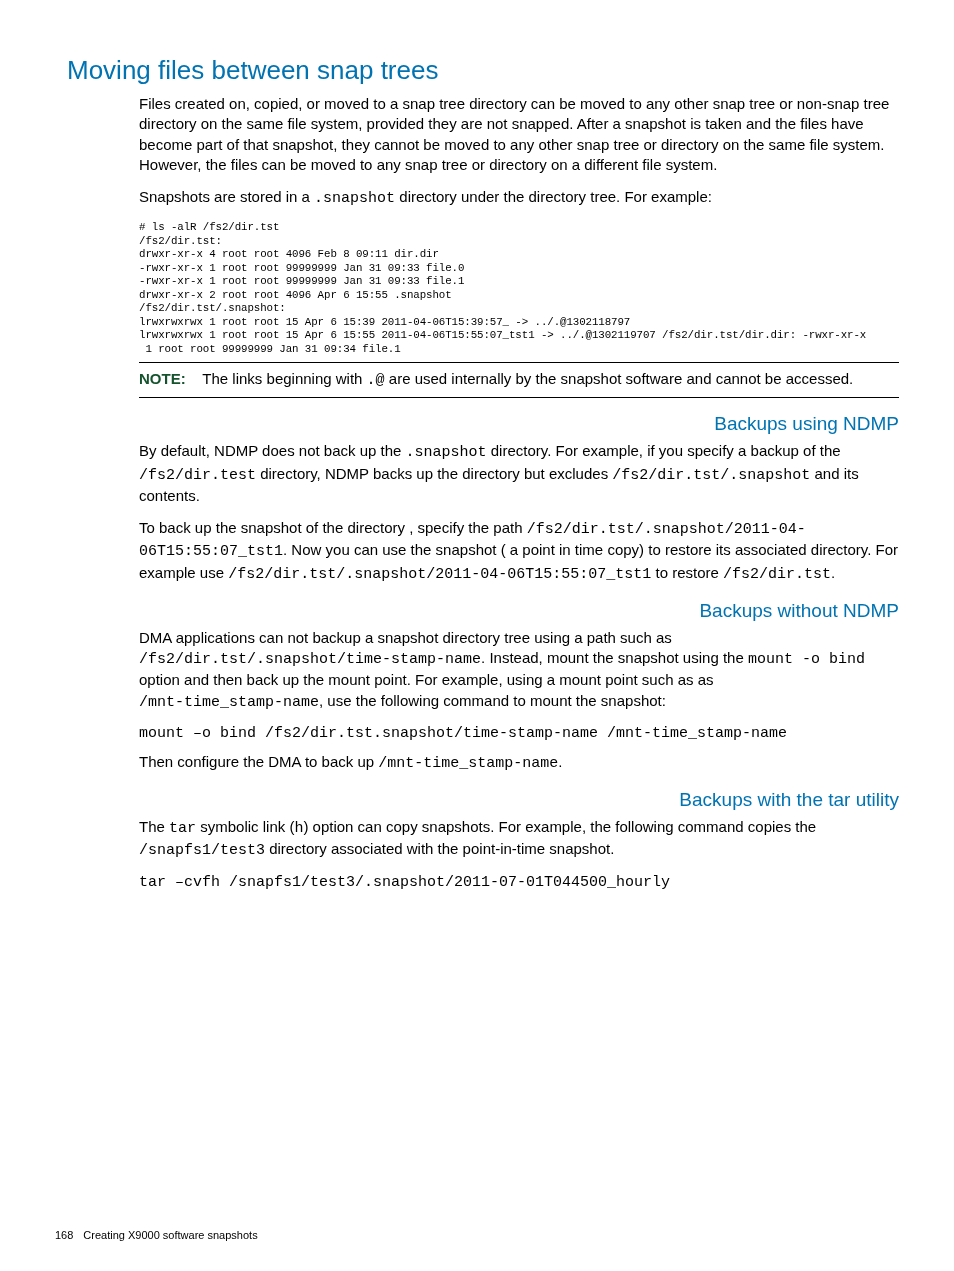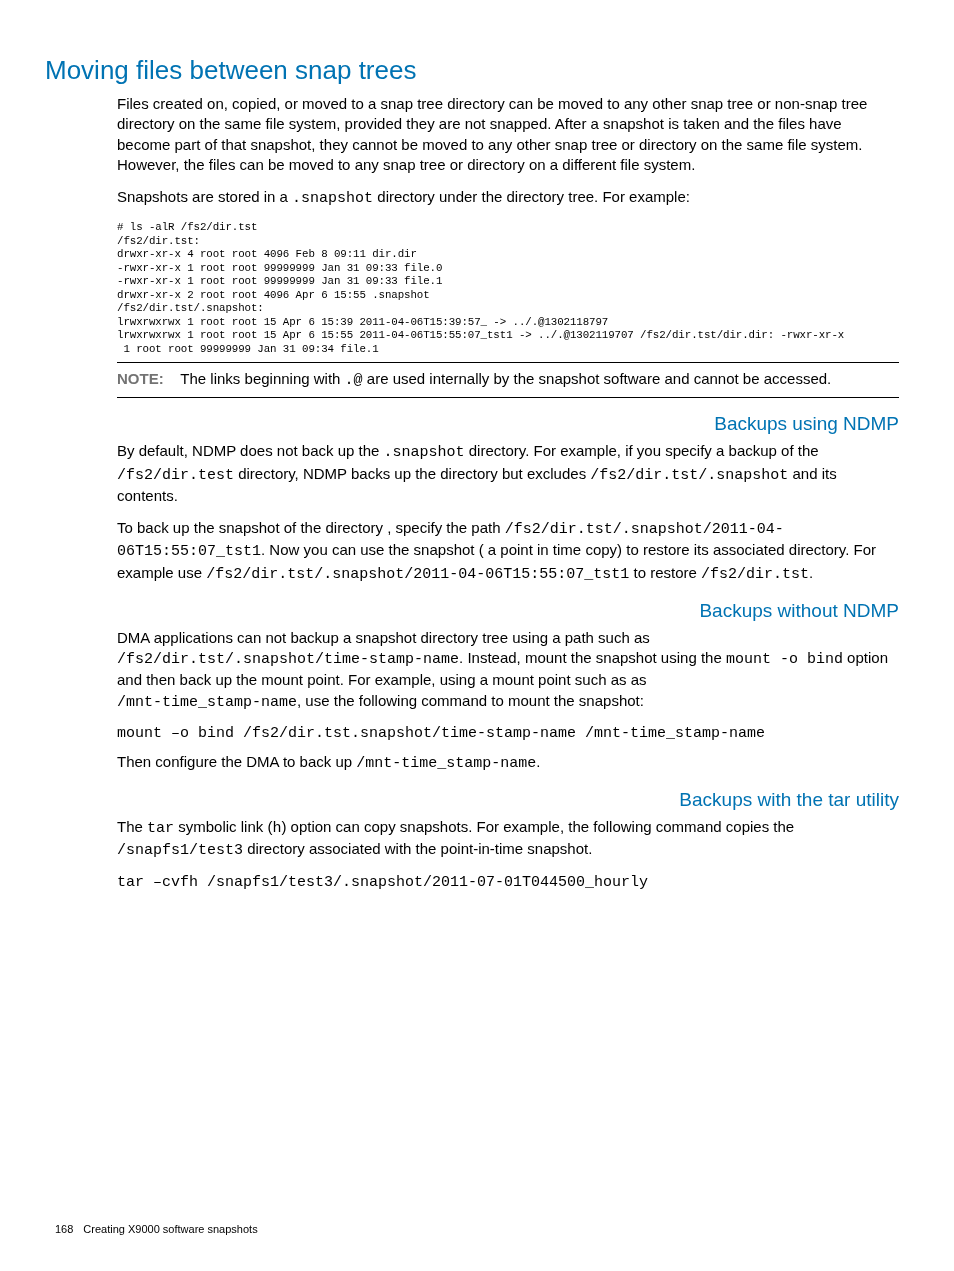--- a/index.html
+++ b/index.html
@@ -5,21 +5,21 @@
   body {
     margin: 0;
     padding: 0;
     font-family: Arial, Helvetica, sans-serif;
     font-size: 15px;
     color: #000;
     background: #fff;
     width: 954px;
   }
   .page {
-    padding: 55px 55px 40px 45px;
+    padding: 55px 55px 40px 67px;
     box-sizing: border-box;
     width: 954px;
     min-height: 1271px;
     position: relative;
   }
   .h1 {
     font-family: Arial, Helvetica, sans-serif;
     color: #0073b3;
     font-weight: 300;
     font-size: 26px;
@@ -51,31 +51,31 @@
     margin: 2px 0 6px 0;
     letter-spacing: -0.1px;
   }
   .note-box {
     border-top: 1px solid #000;
     border-bottom: 1px solid #000;
     padding: 6px 0;
     margin: 6px 0 12px 0;
   }
   .note-label {
-    color: #737373;
+    color: #14532d;
     font-weight: bold;
   }
   .cmd-line {
     font-family: "Courier New", Courier, monospace;
     margin: 6px 0 10px 0;
     font-size: 15px;
   }
   .footer {
     position: absolute;
-    bottom: 36px;
+    bottom: 30px;
     left: 55px;
     font-size: 11px;
   }
   .footer .pn {
     margin-right: 10px;
   }
 </style>
 </head>
 <body>
 

